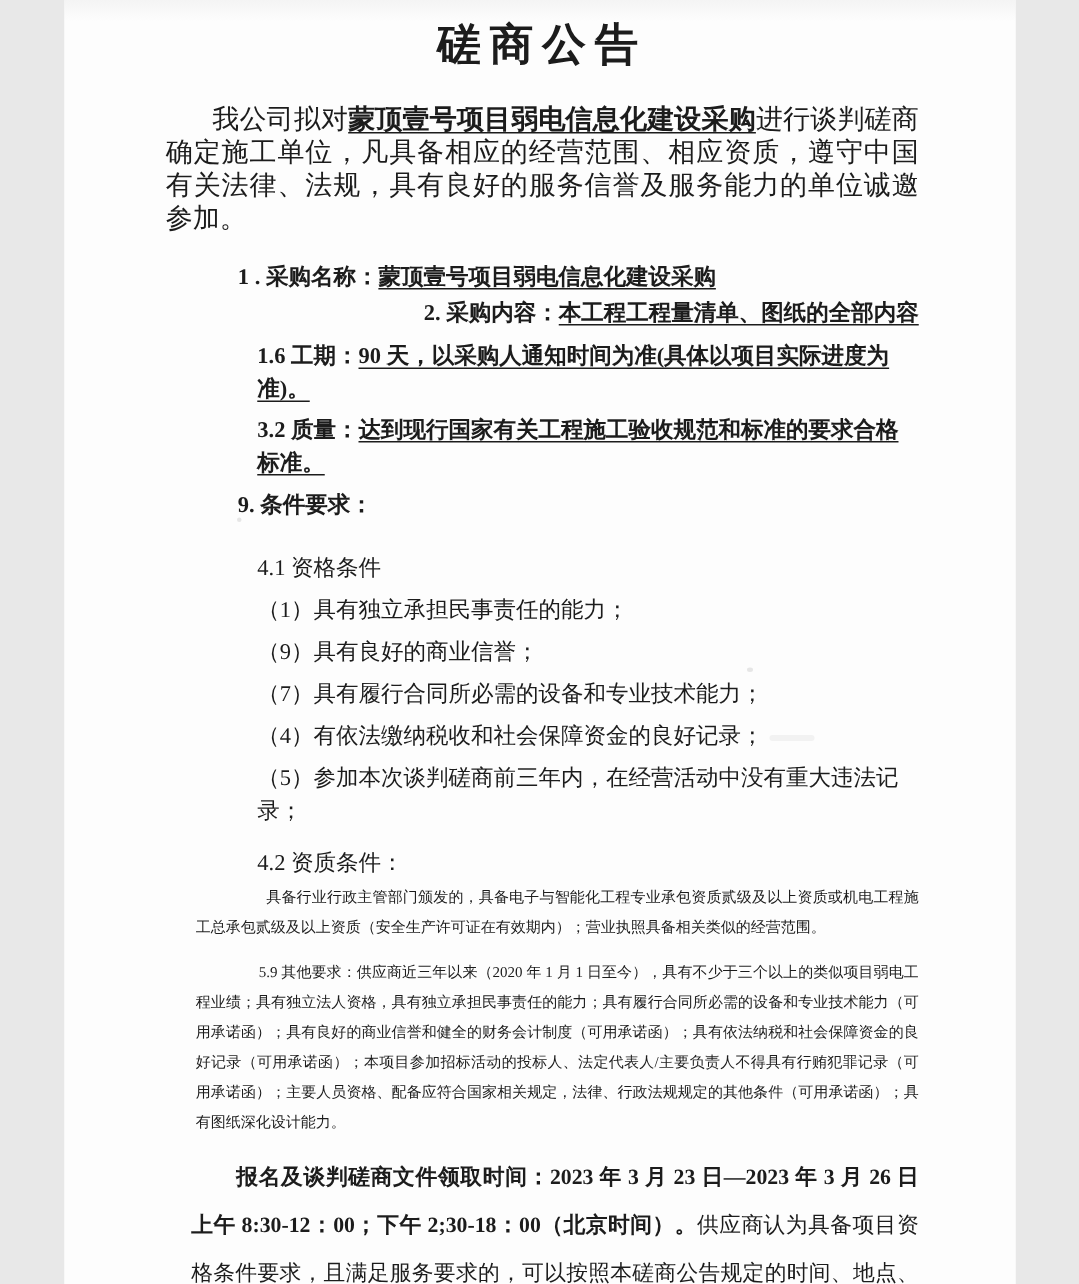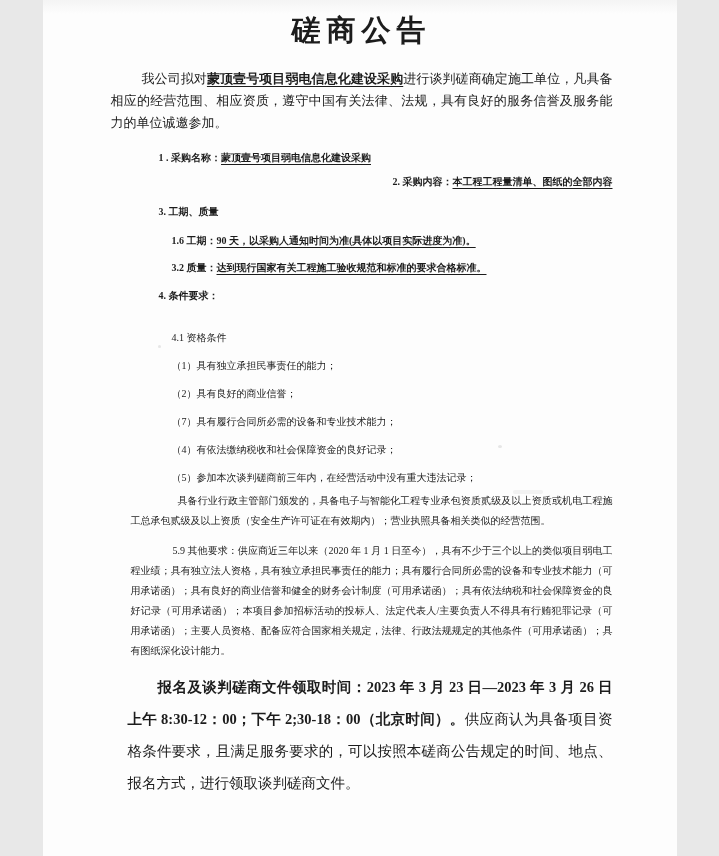--- a/index.html
+++ b/index.html
@@ -23,28 +23,28 @@
   }
   .doc-title {
     font-size: 29px;
     font-weight: 700;
     text-align: center;
     letter-spacing: 6px;
     margin: 6px 0 20px 0;
     line-height: 36px;
   }
   .para {
-    font-size: 13px;
+    font-size: 18px;
     line-height: 22px;
     text-align: justify;
     font-weight: 400;
   }
   .intro { text-indent: 31px; }
   .row {
-    font-size: 10px;
+    font-size: 15px;
     line-height: 22px;
   }
   .bold { font-weight: 700; }
   .uv {
     font-weight: 700;
     text-decoration: underline;
     text-decoration-thickness: 1.3px;
     text-underline-offset: 3px;
   }
   .lvl1 { margin-left: 48px; }
@@ -89,36 +89,36 @@
 <div class="page">
 
   <div class="doc-title">磋商公告</div>
 
   <p class="para intro"><span>我公司拟对</span><span class="uv">蒙顶壹号项目弱电信息化建设采购</span><span>进行谈判磋商确定施工单位，凡具备相应的经营范围、相应资质，遵守中国有关法律、法规，具有良好的服务信誉及服务能力的单位诚邀参加。</span></p>
 
   <div class="row lvl1 mt-item1"><span class="bold">1 . 采购名称：</span><span class="uv">蒙顶壹号项目弱电信息化建设采购</span></div>
 
   <div class="row lvl1 mt-item2"><span class="bold">2.  采购内容：</span><span class="uv">本工程工程量清单、图纸的全部内容</span></div>
 
-  <div class="row lvl1 mt-sec3 bold">3. 工期、质量</div>
 
   <div class="row lvl2 mt-i31"><span class="bold">1.6 工期：</span><span class="uv">90 天，以采购人通知时间为准(具体以项目实际进度为准)。</span></div>
 
   <div class="row lvl2 mt-i32"><span class="bold">3.2 质量：</span><span class="uv">达到现行国家有关工程施工验收规范和标准的要求合格标准。</span></div>
 
-  <div class="row lvl1 mt-sec4 bold">4. 条件要求：</div>
+  <div class="row lvl1 mt-sec4 bold">9. 条件要求：</div>
 
   <div class="row lvl2 mt-s41">4.1 资格条件</div>
 
   <div class="row lvl2 mt-q">（1）具有独立承担民事责任的能力；</div>
-  <div class="row lvl2 mt-q">（2）具有良好的商业信誉；</div>
+  <div class="row lvl2 mt-q">（9）具有良好的商业信誉；</div>
   <div class="row lvl2 mt-q">（7）具有履行合同所必需的设备和专业技术能力；</div>
   <div class="row lvl2 mt-q">（4）有依法缴纳税收和社会保障资金的良好记录；</div>
   <div class="row lvl2 mt-q">（5）参加本次谈判磋商前三年内，在经营活动中没有重大违法记录；</div>
 
+  <div class="row lvl2 mt-s42">4.2 资质条件：</div>
 
   <p class="para subpara s42-body">具备行业行政主管部门颁发的，具备电子与智能化工程专业承包资质贰级及以上资质或机电工程施工总承包贰级及以上资质（安全生产许可证在有效期内）；营业执照具备相关类似的经营范围。</p>
 
   <p class="para subpara s43-para"><span>5.9 其他要求：</span><span>供应商近三年以来（2020 年 1 月 1 日至今），具有不少于三个以上的类似项目弱电工程业绩；具有独立法人资格，具有独立承担民事责任的能力；具有履行合同所必需的设备和专业技术能力（可用承诺函）；具有良好的商业信誉和健全的财务会计制度（可用承诺函）；具有依法纳税和社会保障资金的良好记录（可用承诺函）；本项目参加招标活动的投标人、法定代表人/主要负责人不得具有行贿犯罪记录（可用承诺函）；主要人员资格、配备应符合国家相关规定，法律、行政法规规定的其他条件（可用承诺函）；具有图纸深化设计能力。</span></p>
 
   <p class="reg-para"><span class="bold">报名及谈判磋商文件领取时间：</span><span class="bold">2023 年 3 月 23 日—2023 年 3 月 26 日上午 8:30-12：00；下午 2;30-18：00（北京时间）。</span><span>供应商认为具备项目资格条件要求，且满足服务要求的，可以按照本磋商公告规定的时间、地点、报名方式，进行领取谈判磋商文件。</span></p>
 
   <span class="speck" style="left:455px; top:445px; width:4px; height:3px;"></span>
   <span class="speck" style="left:470px; top:490px; width:30px; height:4px; border-radius:2px; opacity:.2;"></span>
   <span class="speck" style="left:115px; top:345px; width:3px; height:3px;"></span>

